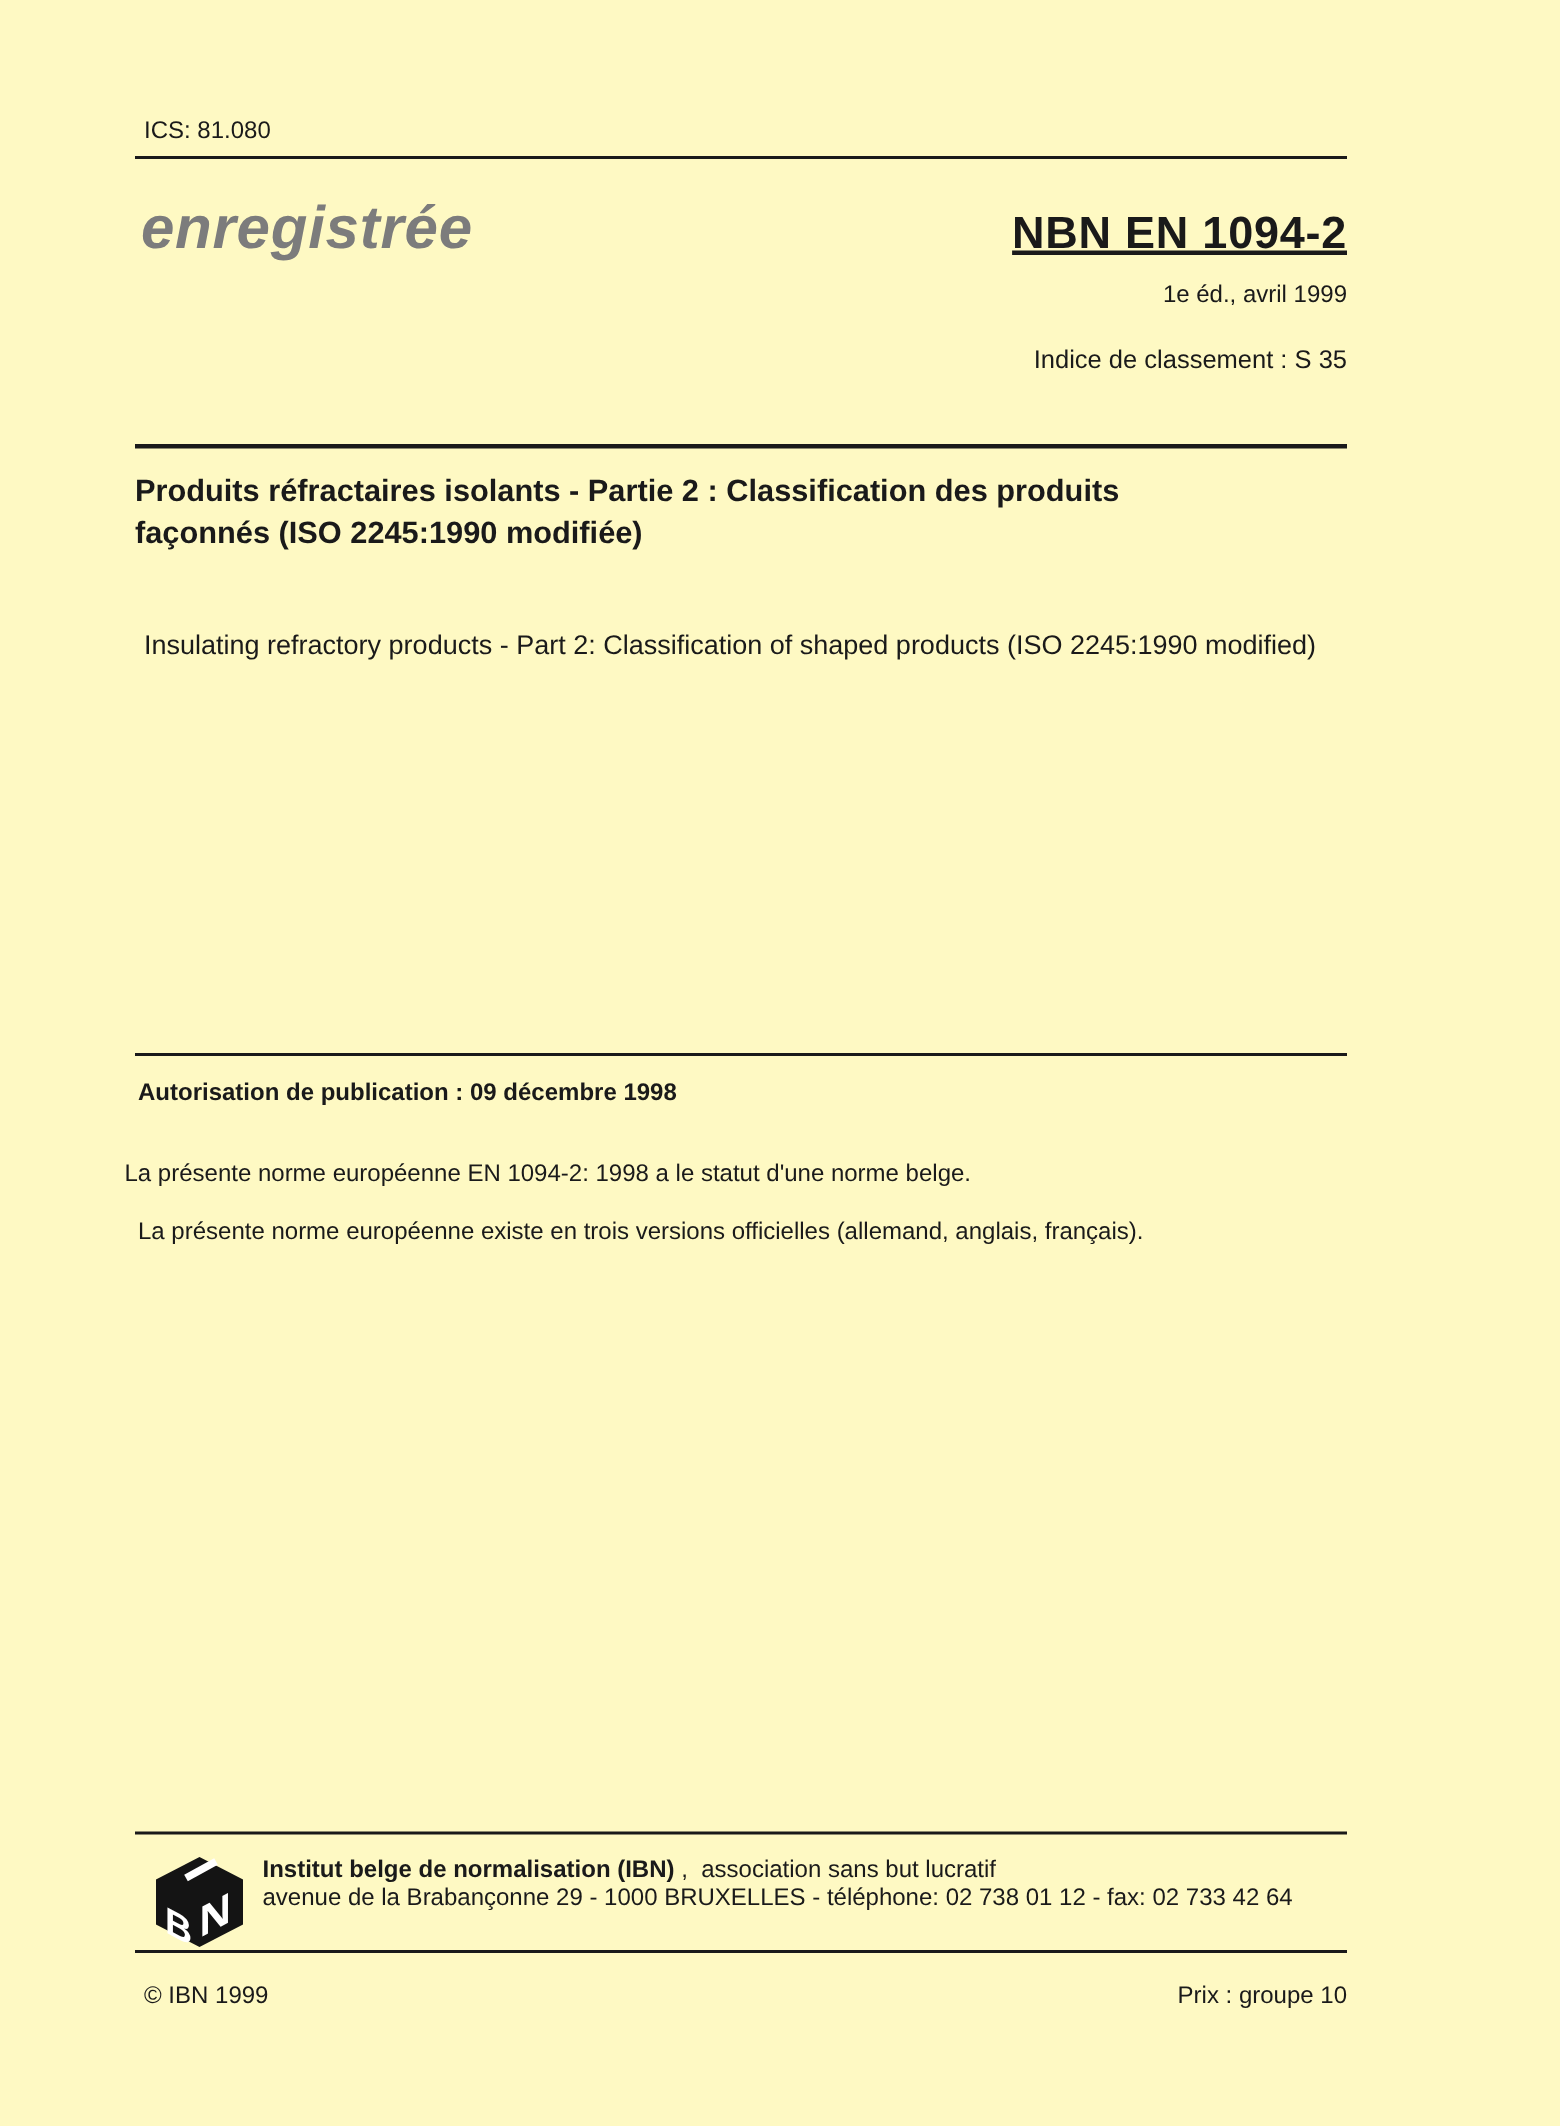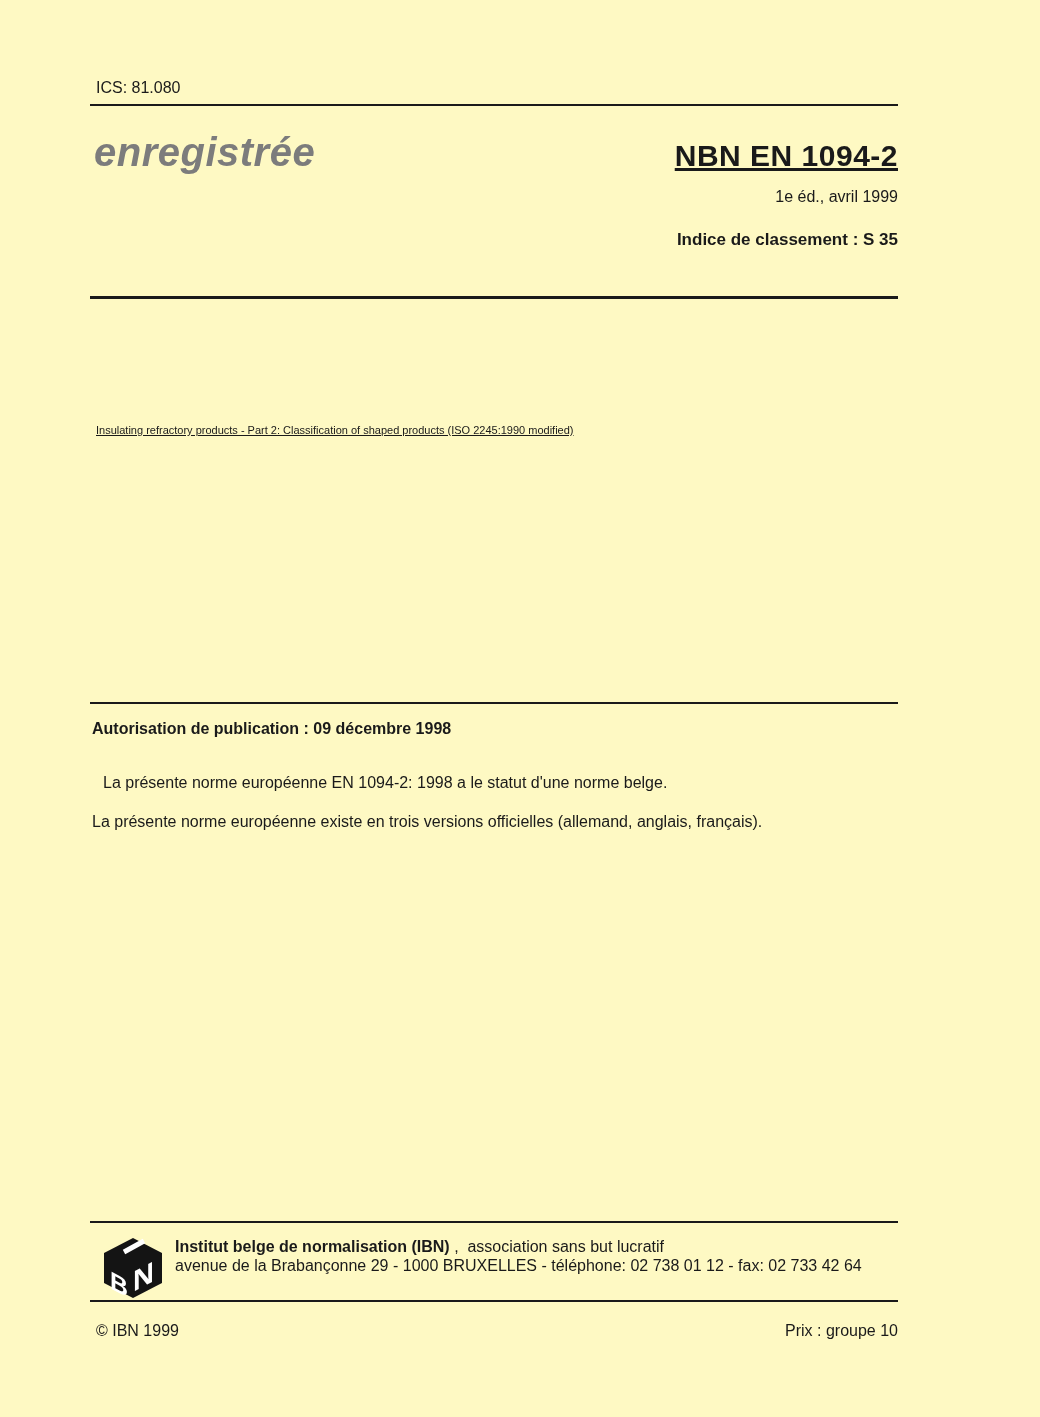--- a/index.html
+++ b/index.html
@@ -23,34 +23,34 @@
     left: 94px; top: 130px;
     font-size: 40px; line-height: 45px;
     font-weight: bold; font-style: italic;
     color: #7c7c7c;
     letter-spacing: 0.5px;
   }
 
   .hdr-right { right: 142px; text-align: right; }
   .std-number { top: 139px; font-size: 30px; font-weight: bold; letter-spacing: 0.5px; text-decoration: underline; }
   .edition { top: 188px; font-size: 16px; }
-  .class-index { top: 230px; font-size: 17px; font-weight: bold; }
+  .class-index { top: 230px; font-size: 17px; font-weight: normal; }
 
   #rule-header { left: 90px; top: 296px; width: 808px; height: 3px; }
 
   .title-fr {
     left: 90px; top: 314px; width: 820px;
     font-size: 20.5px; line-height: 28px; font-weight: bold;
   }
   .title-nl { left: 96px; top: 376px; width: 812px; font-size: 15.5px; line-height: 21px; }
-  .title-en { left: 96px; top: 420px; width: 812px; font-size: 11px; line-height: 21px; text-decoration: underline; }
+  .title-en { left: 96px; top: 420px; width: 812px; font-size: 18px; line-height: 21px; }
 
   #rule-auth { left: 90px; top: 702px; width: 808px; height: 2px; }
   .authorization { left: 92px; top: 720px; font-size: 16px; font-weight: bold; }
-  .statement-1 { left: 103px; top: 774px; font-size: 16px; }
+  .statement-1 { left: 83px; top: 774px; font-size: 16px; }
   .statement-2 { left: 92px; top: 813px; font-size: 16px; }
 
   #rule-pub-top { left: 90px; top: 1221px; width: 808px; height: 2px; }
   #rule-pub-bottom { left: 90px; top: 1300px; width: 808px; height: 2px; }
   .pub-logo { left: 99px; top: 1236px; width: 68px; height: 64px; }
   .pub-text { left: 175px; top: 1237px; width: 730px; font-size: 16px; line-height: 19px; }
   .pub-name-bold { font-weight: bold; }
 
   .copyright { left: 96px; top: 1322px; font-size: 16px; }
   .price { right: 142px; top: 1322px; font-size: 16px; text-align: center; }
@@ -66,20 +66,24 @@
   <div class="abs doc-type">
     <div>enregistrée</div>
   </div>
 
   <div class="abs hdr-right std-number">NBN EN 1094-2</div>
   <div class="abs hdr-right edition">1e éd., avril 1999</div>
   <div class="abs hdr-right class-index">Indice de classement : S 35</div>
 
   <div class="rule" id="rule-header"></div>
 
+  <div class="abs title-fr">
+    <div>Produits réfractaires isolants - Partie 2 : Classification des produits</div>
+    <div>façonnés (ISO 2245:1990 modifiée)</div>
+  </div>
   <div class="abs title-en">Insulating refractory products - Part 2: Classification of shaped products (ISO 2245:1990 modified)</div>
 
   <div class="rule" id="rule-auth"></div>
   <div class="abs authorization">Autorisation de publication : 09 décembre 1998</div>
 
   <div class="abs statement-1">La présente norme européenne EN 1094-2: 1998 a le statut d'une norme belge.</div>
   <div class="abs statement-2">La présente norme européenne existe en trois versions officielles (allemand, anglais, français).</div>
 
   <div class="rule" id="rule-pub-top"></div>
 

